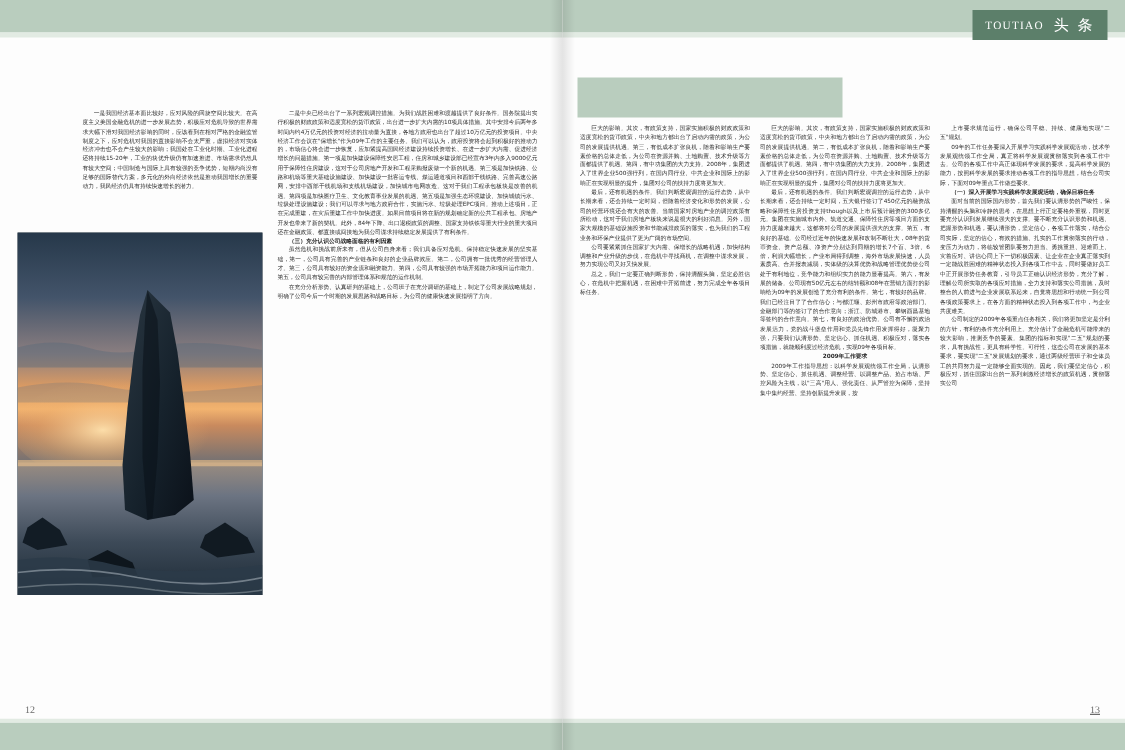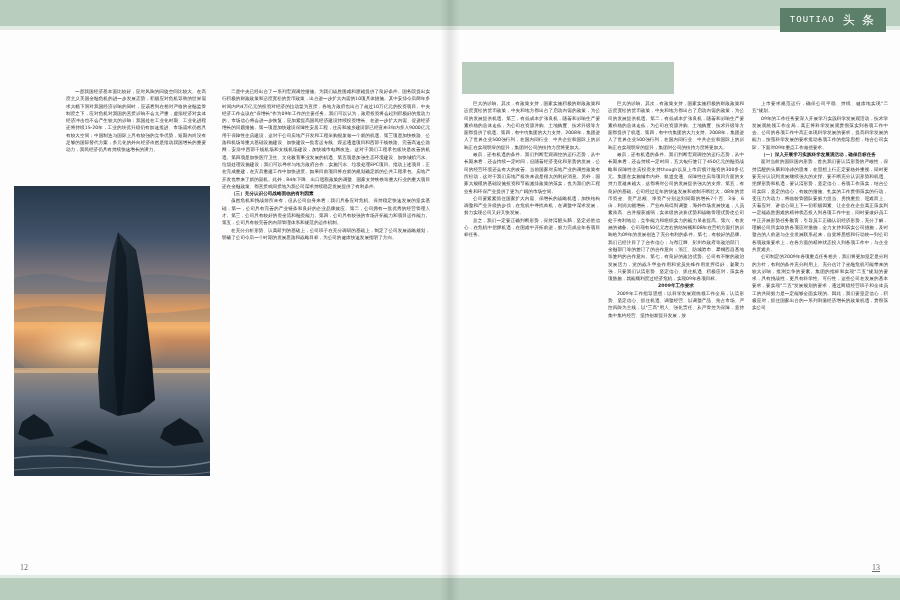--- a/index.html
+++ b/index.html
@@ -126,27 +126,27 @@
     display: flex;
     align-items: center;
     background: #5c7f6a;
     padding: 2px 10px 2px 10px;
     box-sizing: border-box;
   }
   .masthead .m-latin {
     color: #ffffff;
     font-size: 9px;
     letter-spacing: 1px;
-    font-family: Liberation Mono, monospace;
+    font-family: Liberation Serif, serif;
     margin-right: 8px;
   }
   .masthead .m-cn {
     color: #ffffff;
     font-size: 12px;
-    font-family: Liberation Sans, sans-serif;
+    font-family: Liberation Serif, serif;
     letter-spacing: 2px;
   }
   
   .pale-block {
     position: absolute;
     left: 12px;
     top: 62px;
     width: 212px;
     height: 32px;
     background: #b9cdbe;

